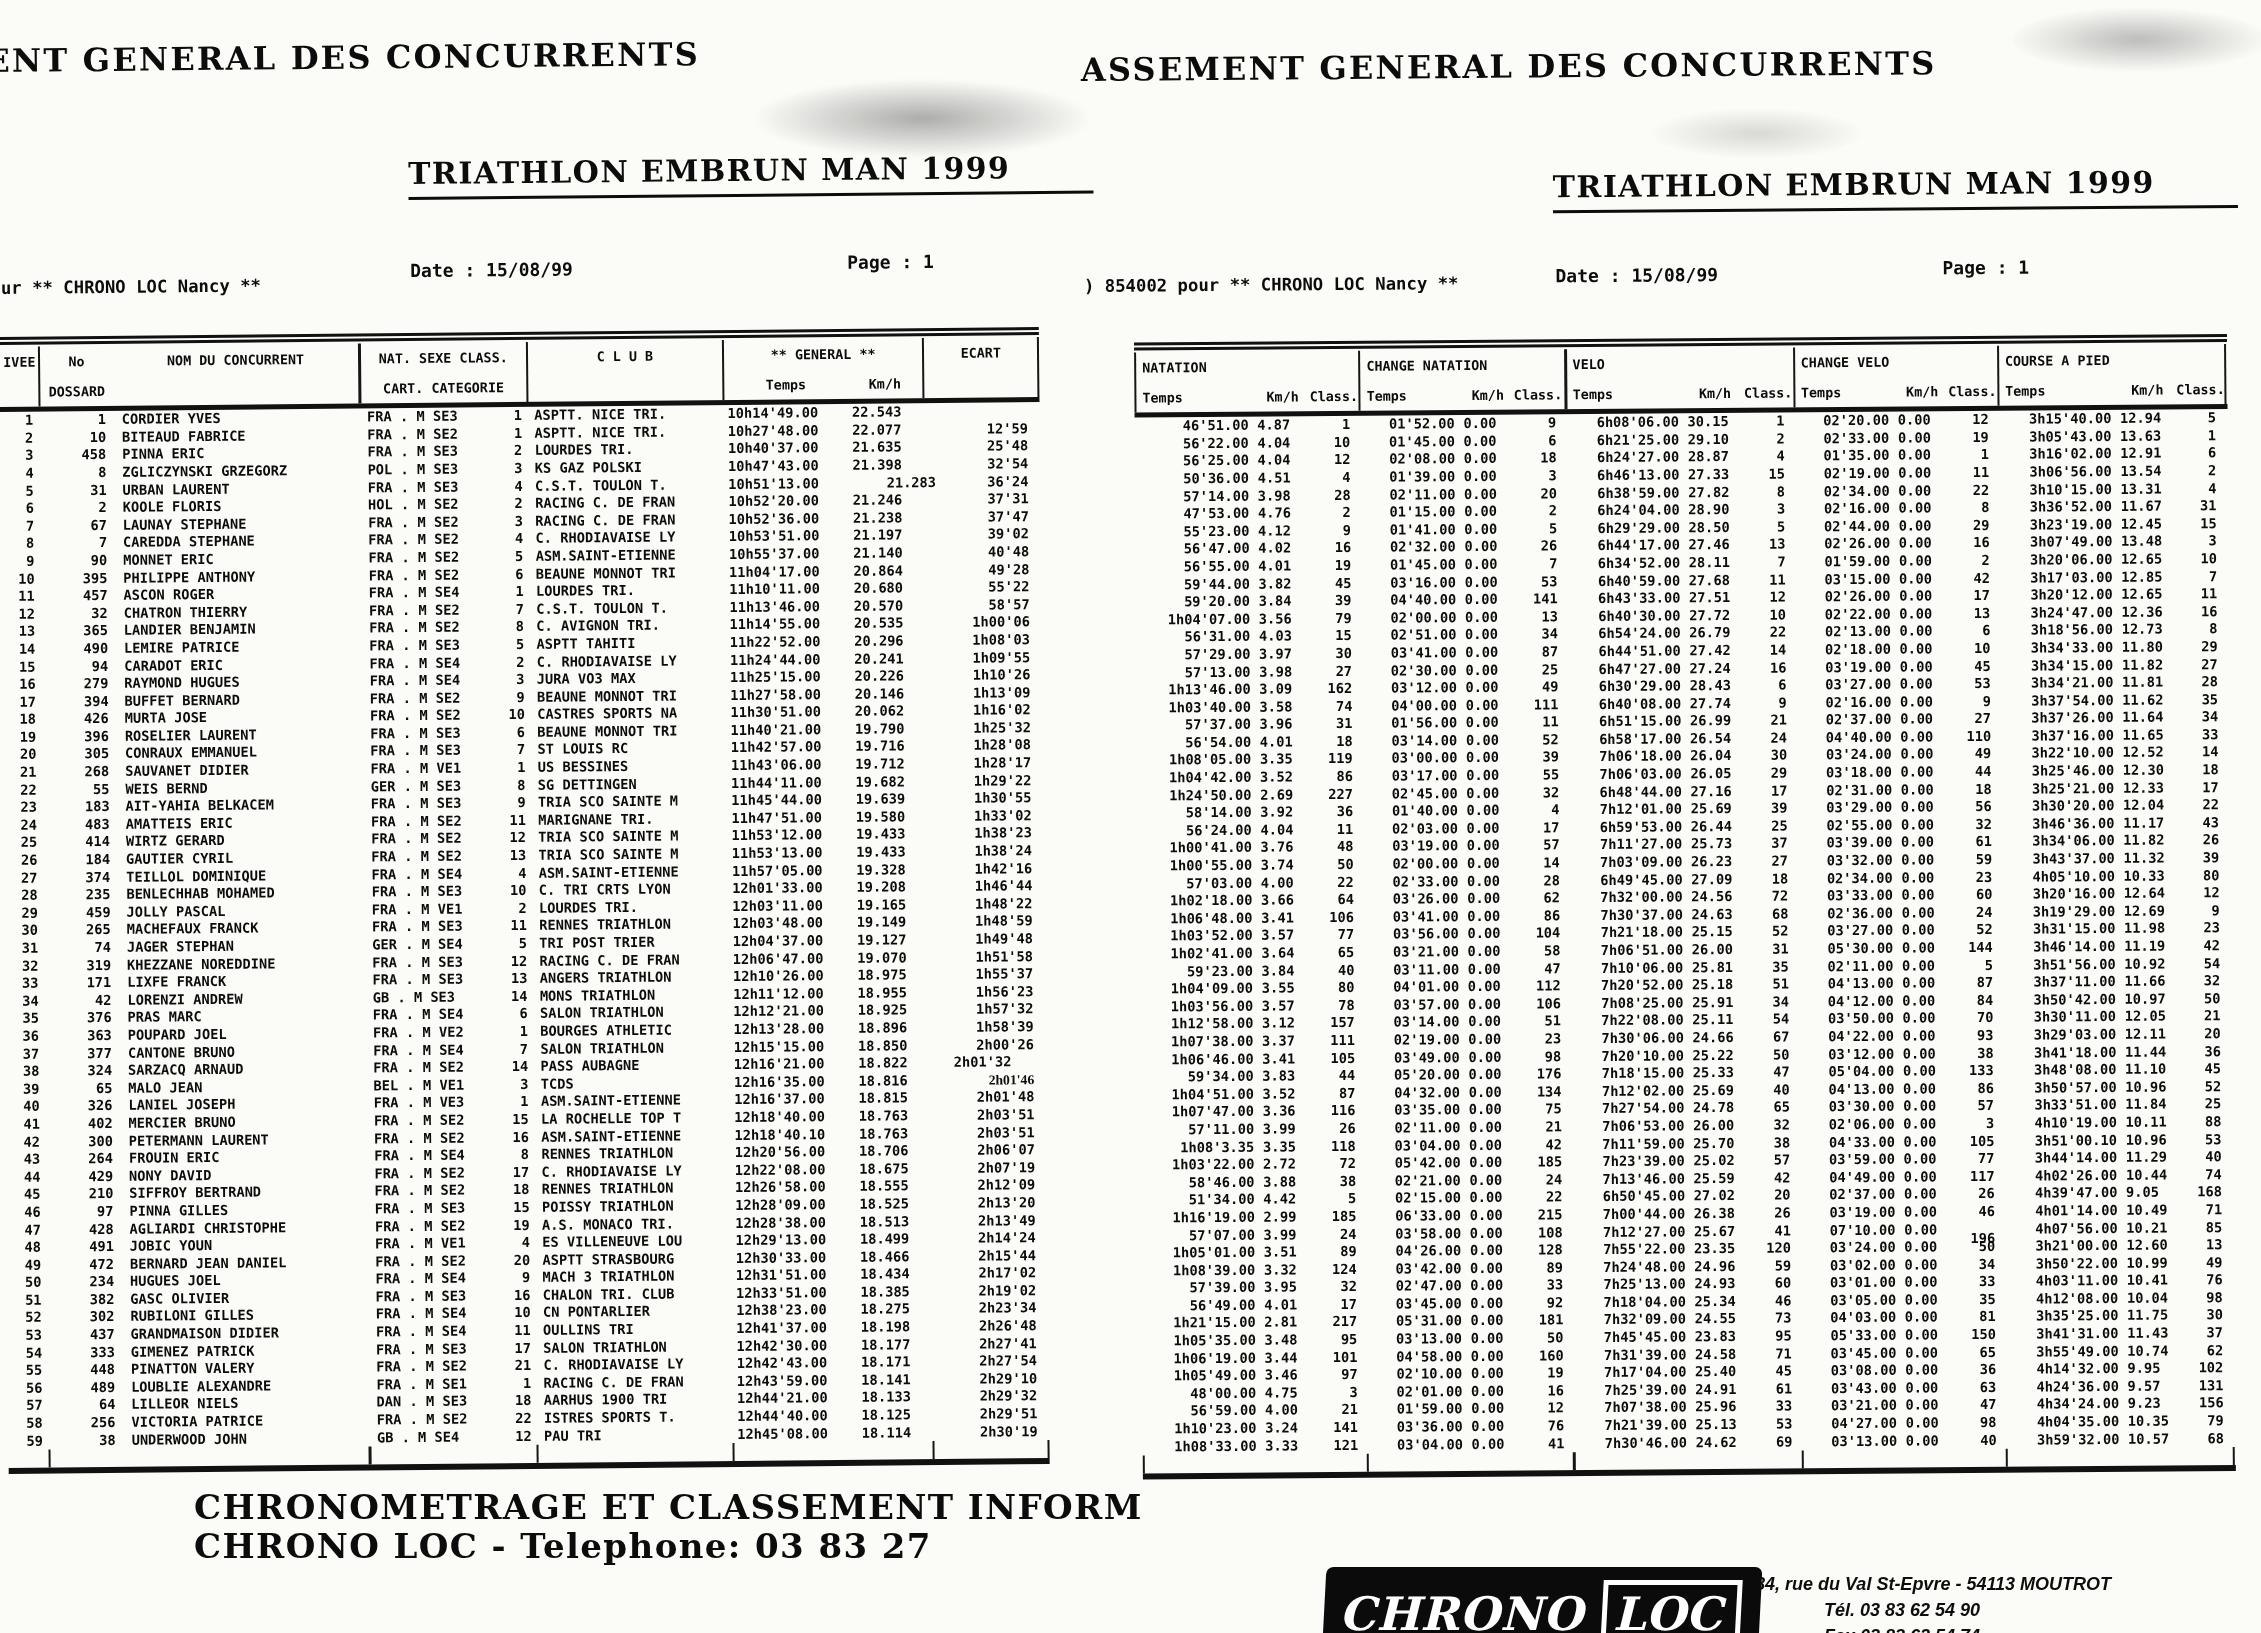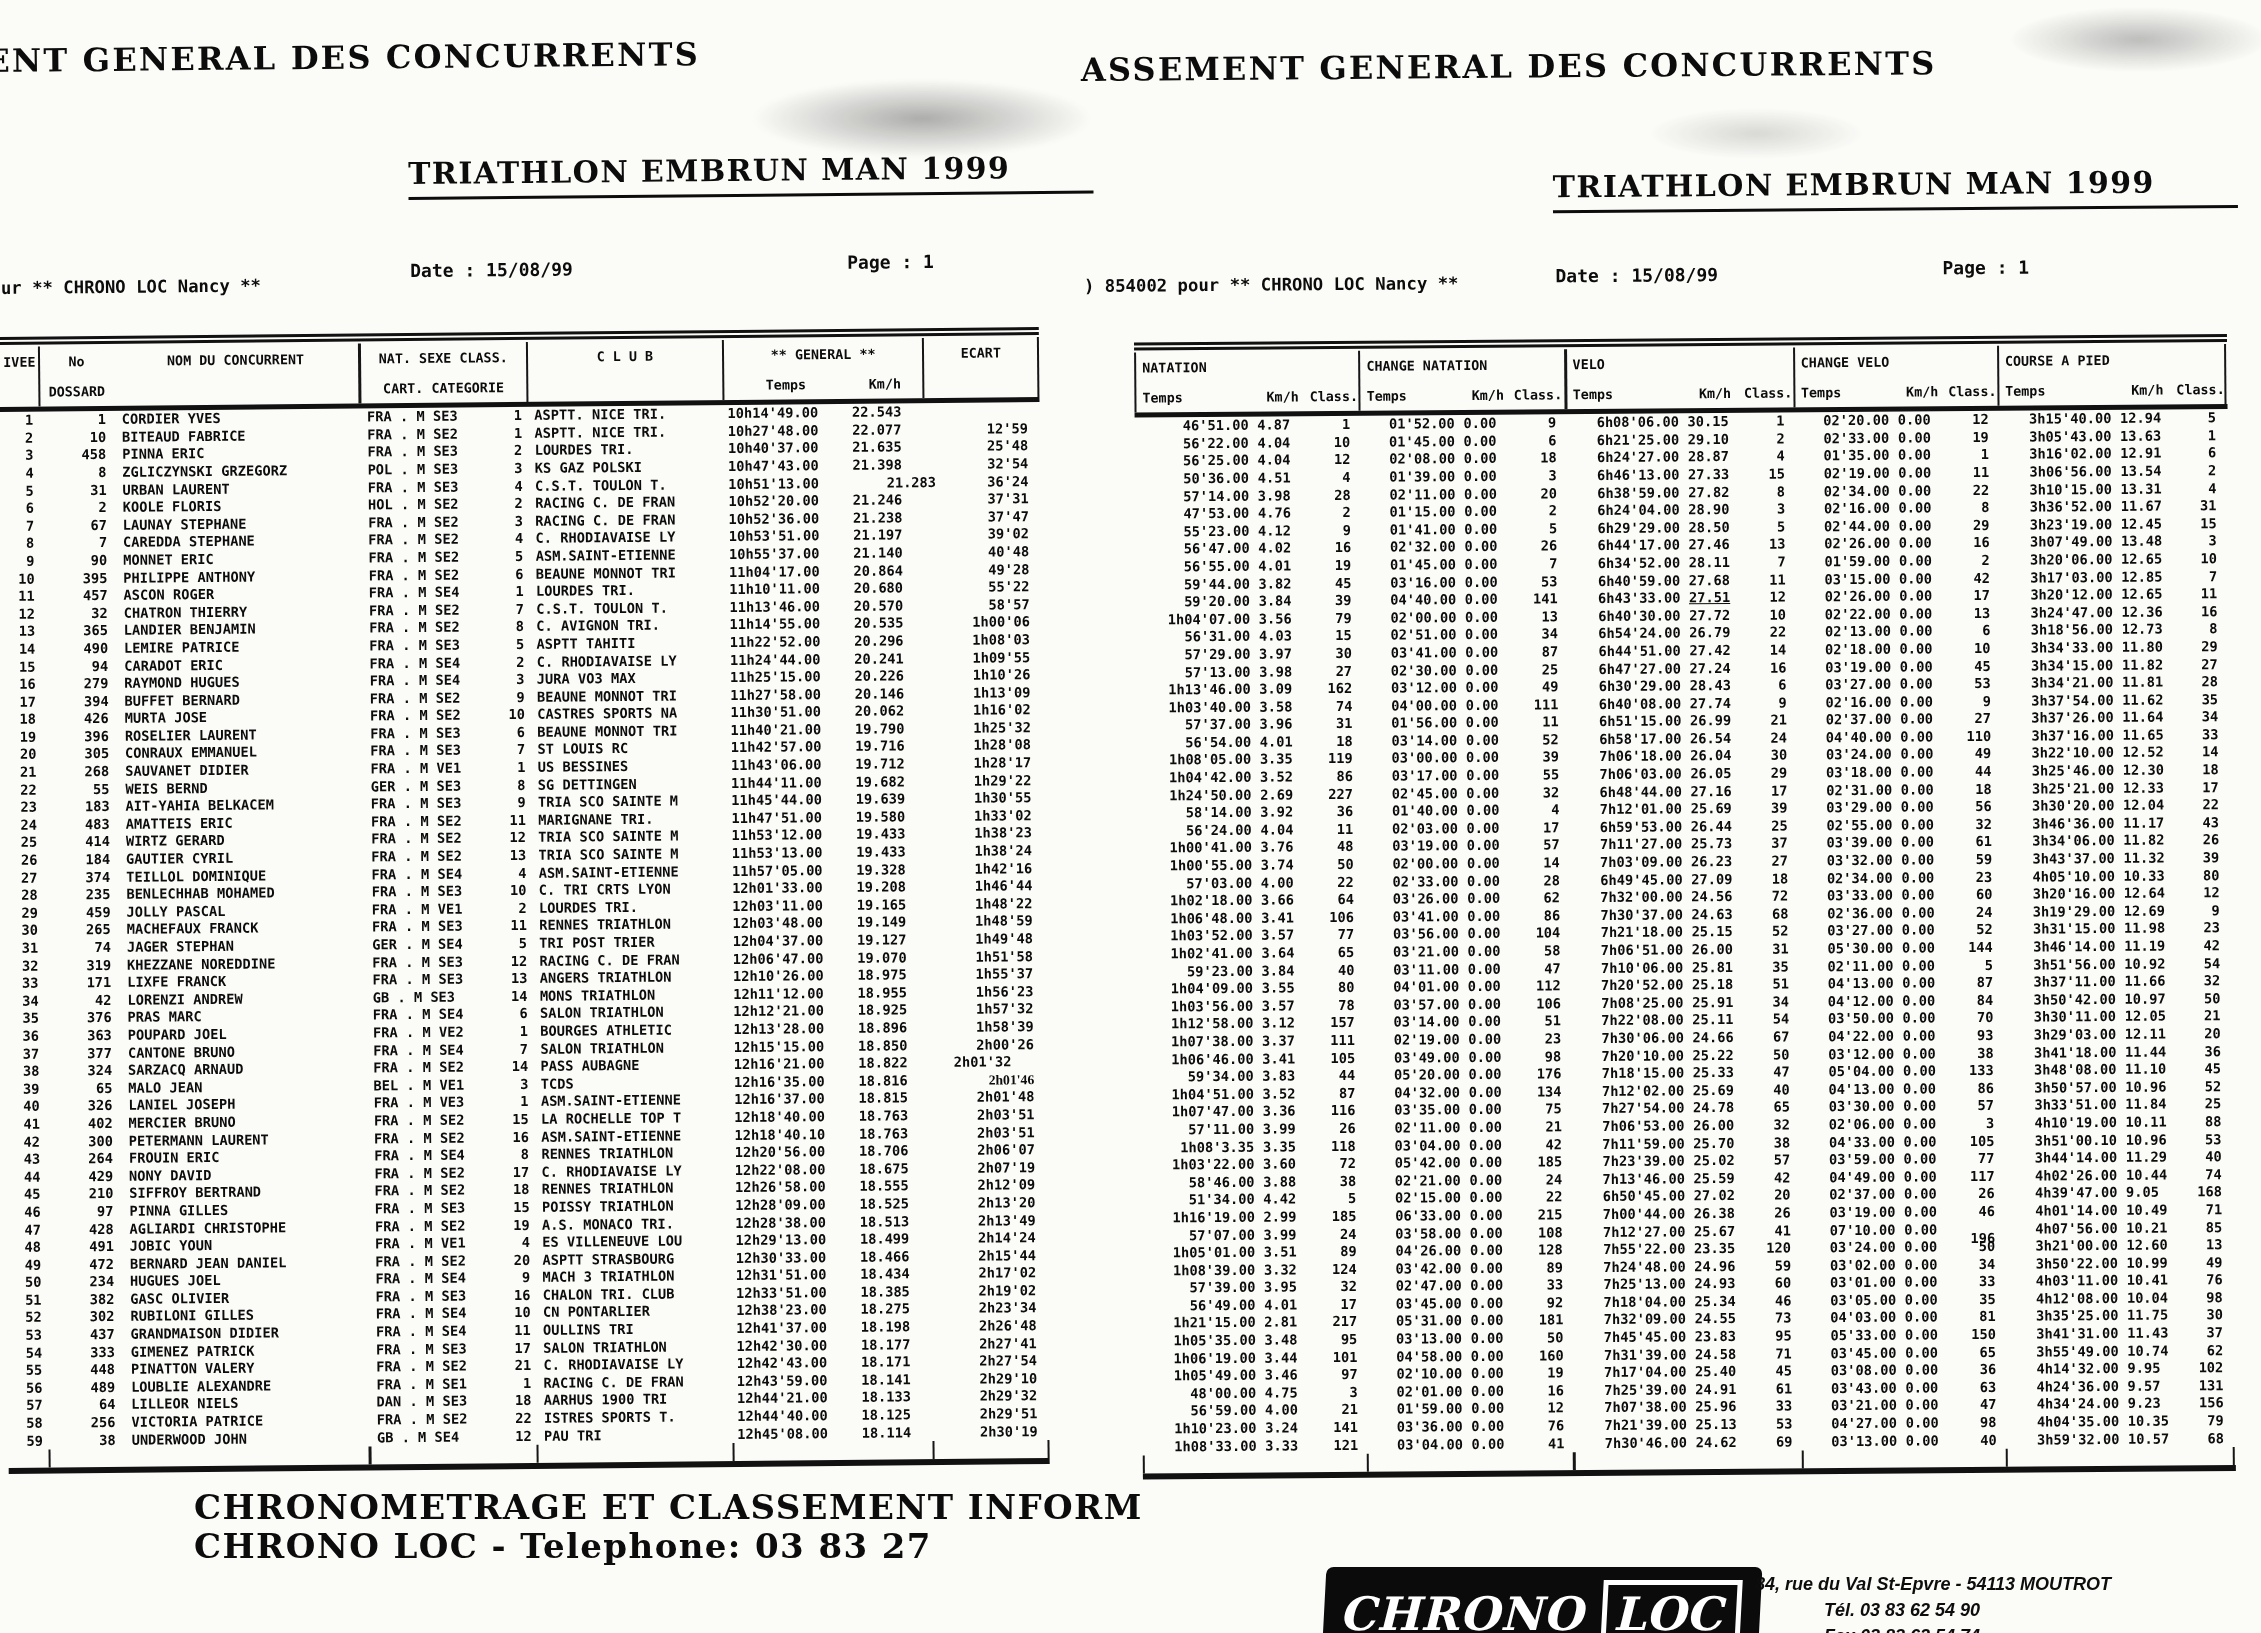--- a/index.html
+++ b/index.html
@@ -1379,21 +1379,21 @@
           <div class="sep" style="grid-column: 13;"></div>
           <div class="sep" style="grid-column: 17;"></div>
           <div class="sep" style="grid-column: 21;"></div>
           <div class="cell ra pr10" style="grid-column: 2;">59'20.00</div>
           <div class="cell pl2" style="grid-column: 3;">3.84</div>
           <div class="cell ra pr12" style="grid-column: 4;">39</div>
           <div class="cell ra pr10" style="grid-column: 6;">04'40.00</div>
           <div class="cell pl2" style="grid-column: 7;">0.00</div>
           <div class="cell ra pr12" style="grid-column: 8;">141</div>
           <div class="cell ra pr10" style="grid-column: 10;">6h43'33.00</div>
-          <div class="cell pl2" style="grid-column: 11; text-decoration: underline;">27.51</div>
+          <div class="cell pl2" style="grid-column: 11;">27.51</div>
           <div class="cell ra pr12" style="grid-column: 12;">12</div>
           <div class="cell ra pr10" style="grid-column: 14;">02'26.00</div>
           <div class="cell pl2" style="grid-column: 15;">0.00</div>
           <div class="cell ra pr12" style="grid-column: 16;">17</div>
           <div class="cell ra pr10" style="grid-column: 18;">3h20'12.00</div>
           <div class="cell pl2" style="grid-column: 19;">12.65</div>
           <div class="cell ra pr12" style="grid-column: 20;">11</div>
         </div>
         <div class="trow" style="grid-template-columns: 2.2px 119px 54px 49px 2.2px 101px 52px 51px 2.2px 119px 58px 49px 2.2px 101px 52px 49px 2.2px 119px 58px 48px 2.2px;">
           <div class="sep" style="grid-column: 1;"></div>
@@ -2109,21 +2109,21 @@
           <div class="cell ra pr12" style="grid-column: 20;">53</div>
         </div>
         <div class="trow" style="grid-template-columns: 2.2px 119px 54px 49px 2.2px 101px 52px 51px 2.2px 119px 58px 49px 2.2px 101px 52px 49px 2.2px 119px 58px 48px 2.2px;">
           <div class="sep" style="grid-column: 1;"></div>
           <div class="sep" style="grid-column: 5;"></div>
           <div class="sep" style="grid-column: 9;"></div>
           <div class="sep" style="grid-column: 13;"></div>
           <div class="sep" style="grid-column: 17;"></div>
           <div class="sep" style="grid-column: 21;"></div>
           <div class="cell ra pr10" style="grid-column: 2;">1h03'22.00</div>
-          <div class="cell pl2" style="grid-column: 3;">3.60</div>
+          <div class="cell pl2" style="grid-column: 3;">2.72</div>
           <div class="cell ra pr12" style="grid-column: 4;">72</div>
           <div class="cell ra pr10" style="grid-column: 6;">05'42.00</div>
           <div class="cell pl2" style="grid-column: 7;">0.00</div>
           <div class="cell ra pr12" style="grid-column: 8;">185</div>
           <div class="cell ra pr10" style="grid-column: 10;">7h23'39.00</div>
           <div class="cell pl2" style="grid-column: 11;">25.02</div>
           <div class="cell ra pr12" style="grid-column: 12;">57</div>
           <div class="cell ra pr10" style="grid-column: 14;">03'59.00</div>
           <div class="cell pl2" style="grid-column: 15;">0.00</div>
           <div class="cell ra pr12" style="grid-column: 16;">77</div>

